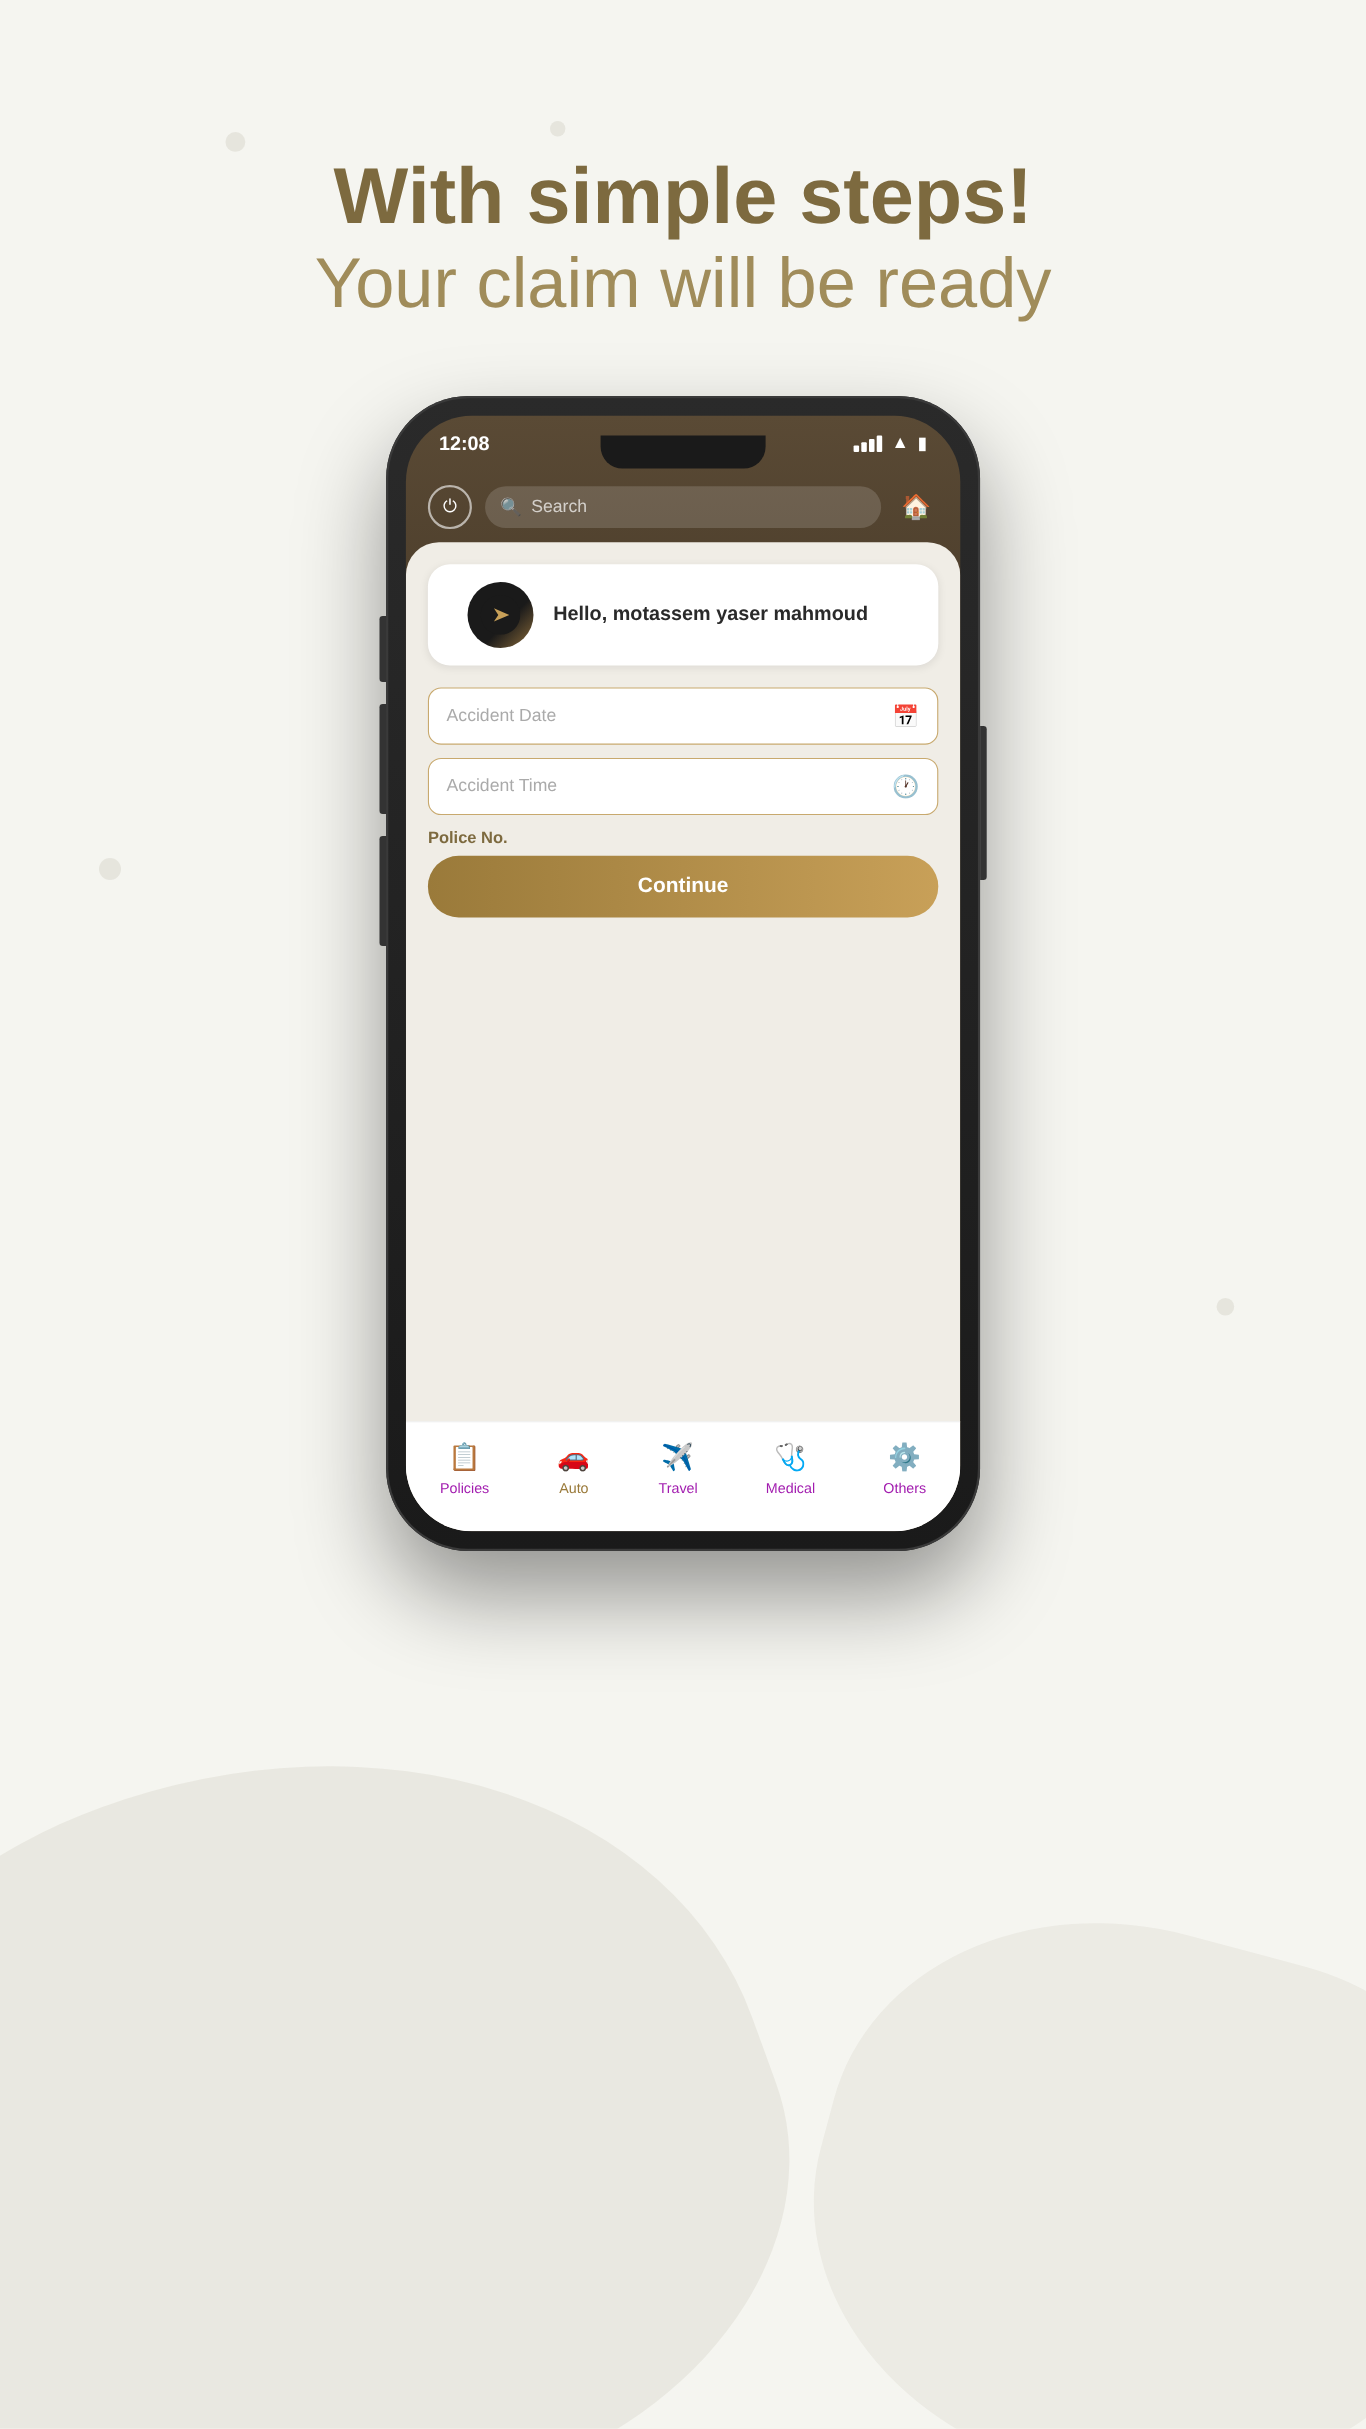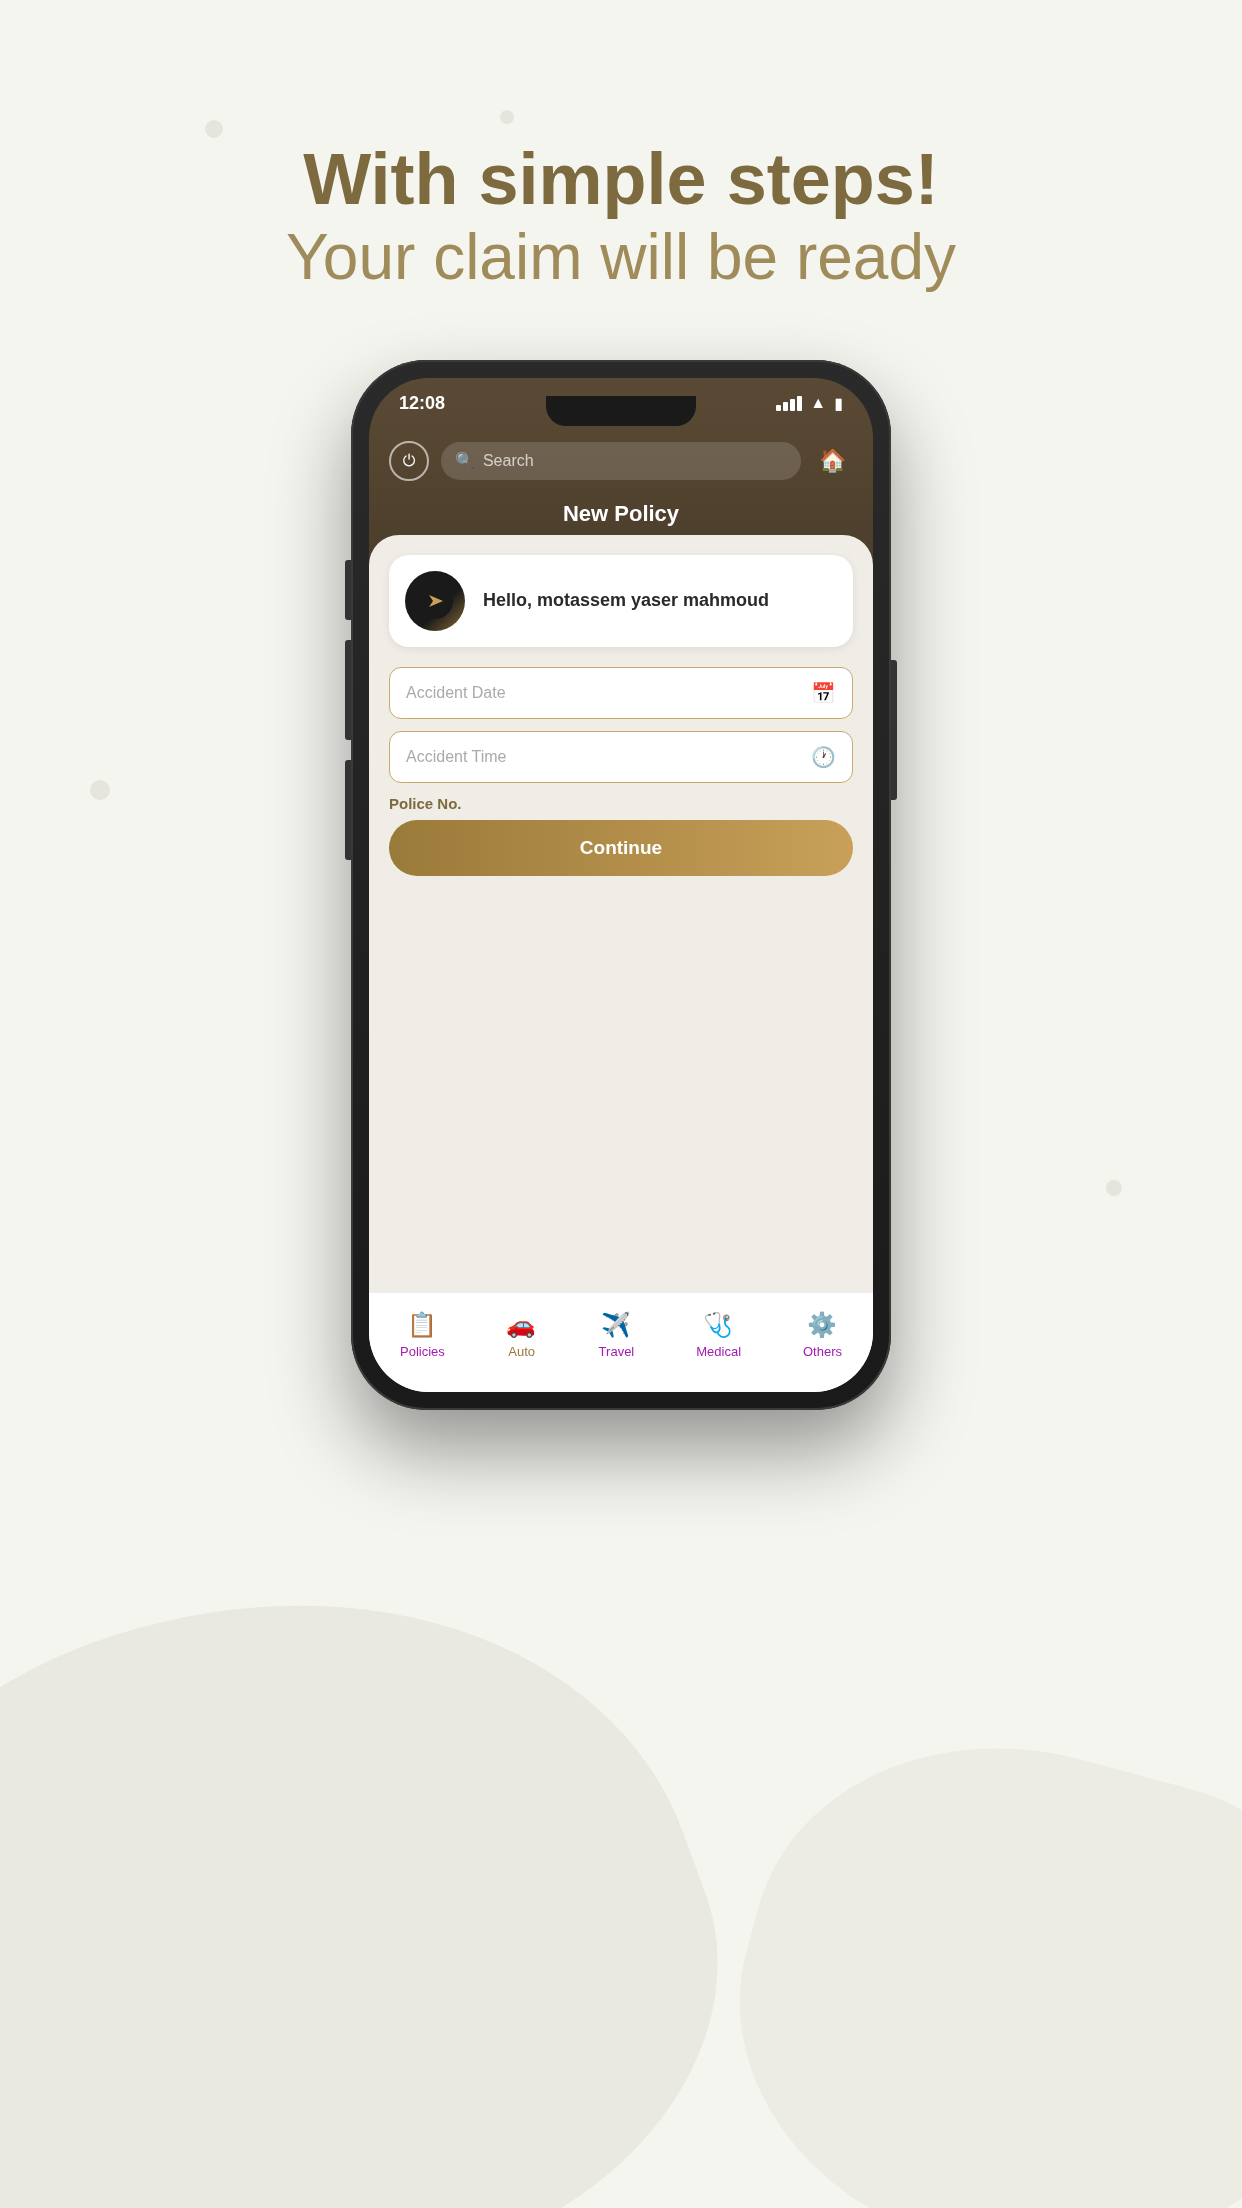--- a/index.html
+++ b/index.html
@@ -255,21 +255,21 @@
       flex: 1;
       padding: 20px 20px;
     }
 
     
     .greeting-card {
       background: white;
       border-radius: 20px;
       display: flex;
       align-items: center;
-      padding: 16px 16px;
+      padding: 16px 36px;
       margin-bottom: 20px;
       box-shadow: 0 2px 8px rgba(0,0,0,0.08);
     }
     .brand-logo {
       width: 60px;
       height: 60px;
       border-radius: 50%;
       background: linear-gradient(135deg, #1a1a1a 60%, #8a6a3a 100%);
       display: flex;
       align-items: center;
@@ -457,21 +457,20 @@
 
         <div class="app-header">
           <div class="power-btn">⏻</div>
           <div class="search-bar">
             <span class="search-icon-small">🔍</span>
             <span class="search-placeholder">Search</span>
           </div>
           <div class="home-btn">🏠</div>
         </div>
 
-        <div class="screen-title">New Policy</div>
 
         <div class="card-area">
 
           <div class="greeting-card">
             <div class="brand-logo">
               <svg viewBox="0 0 36 36" fill="none" xmlns="http://www.w3.org/2000/svg">
                 <circle cx="18" cy="18" r="18" fill="#1a1a1a"></circle>
                 <path d="M12 12 L26 18 L12 24 L16 18 Z" fill="#c8a058"></path>
               </svg>
             </div>

